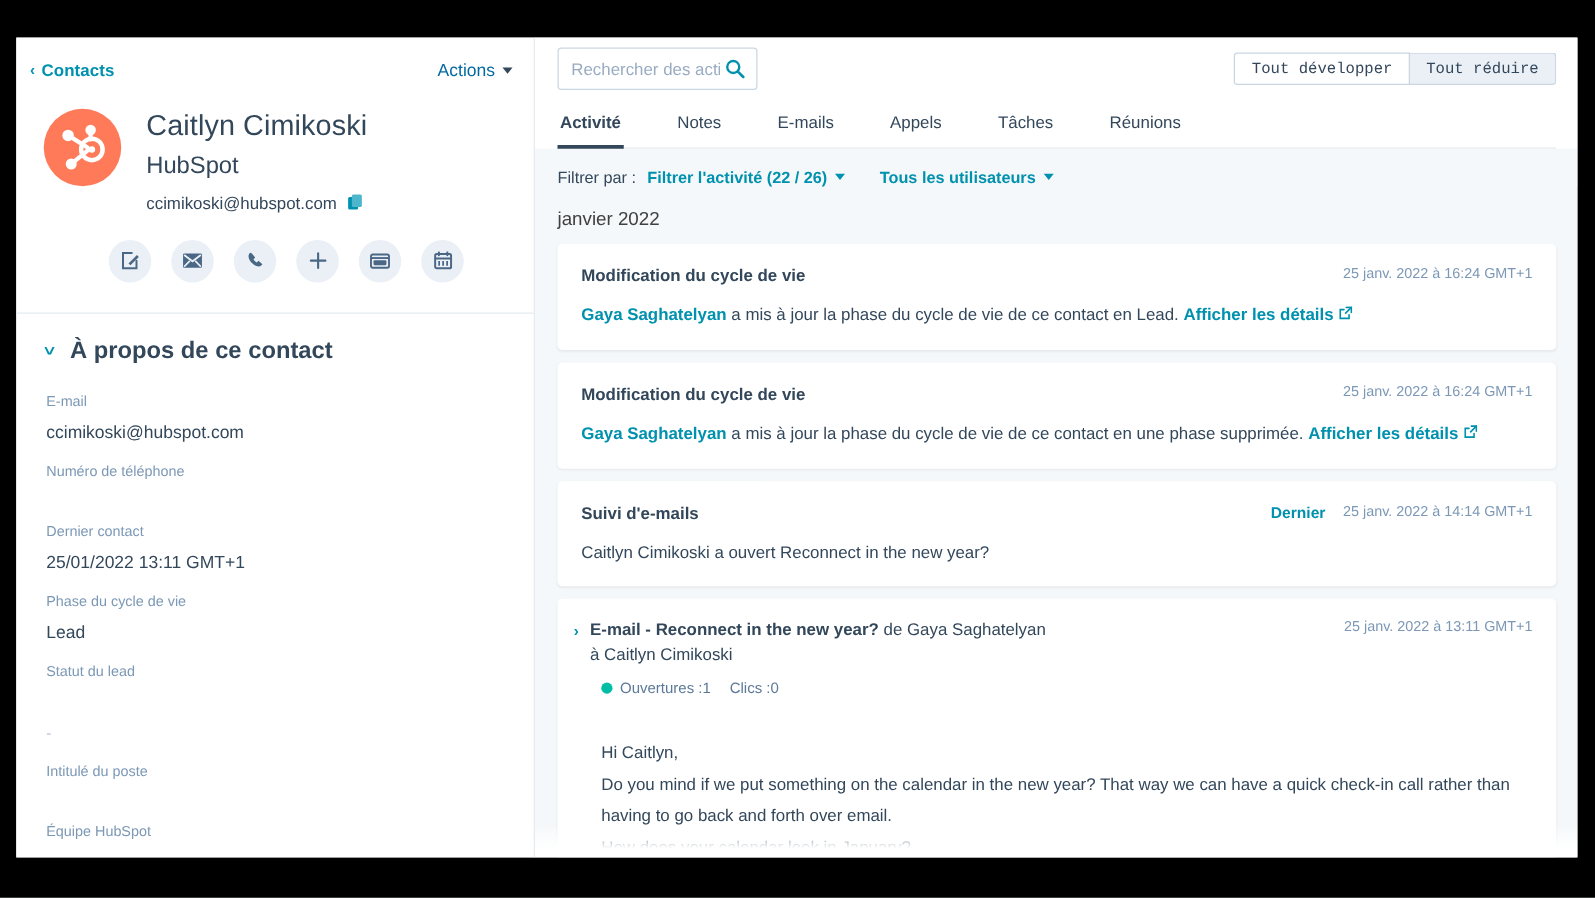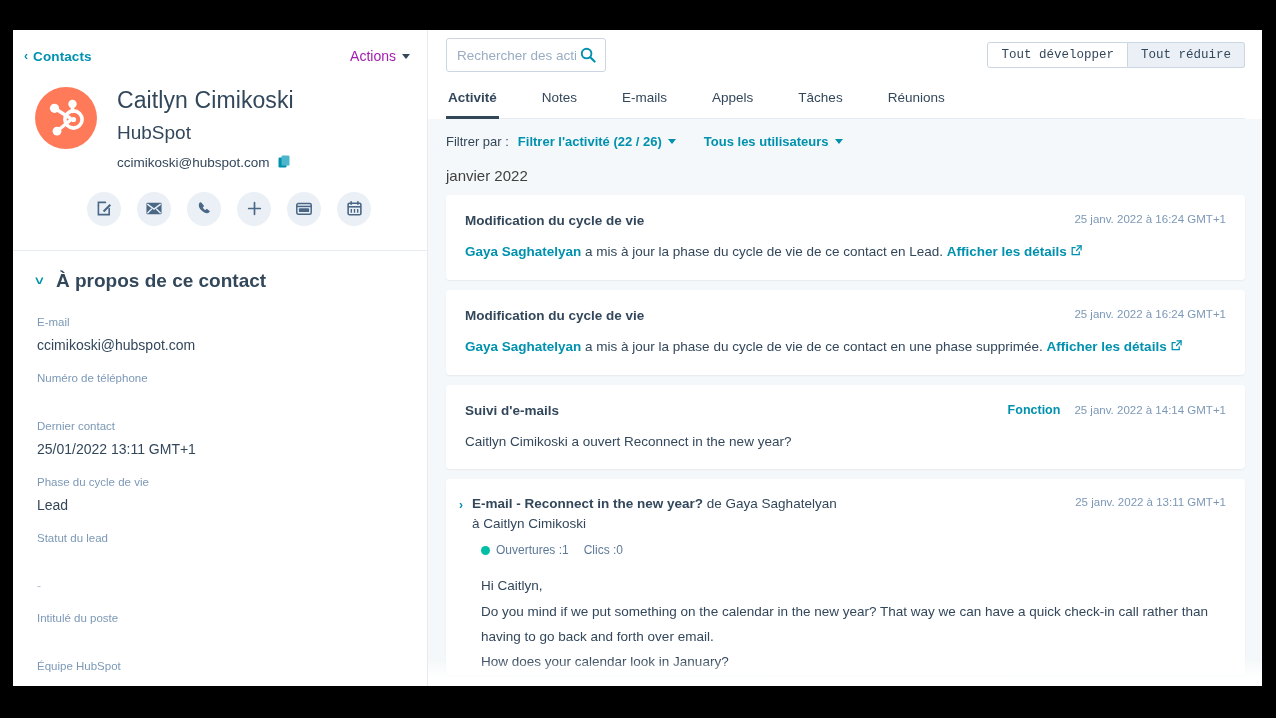--- a/index.html
+++ b/index.html
@@ -47,21 +47,21 @@
     color: #0091ae;
     font-size: 13.5px;
     font-weight: bold;
     cursor: pointer;
     letter-spacing: .1px;
   }
   .back-link .chev { font-size: 12px; line-height: 1; margin-top: -1px; }
 
   .actions-menu {
     display: flex; align-items: center; gap: 6px;
-    color: #a21caf;
+    color: #0369a1;
     font-size: 14px;
     cursor: pointer;
   }
   .caret-down {
     width: 0; height: 0;
     border-left: 4px solid transparent;
     border-right: 4px solid transparent;
     border-top: 5px solid #33475b;
     display: inline-block;
   }
@@ -325,21 +325,21 @@
   }
   .dot-green {
     width: 9px; height: 9px; border-radius: 50%;
     background: #00bda5; flex: 0 0 auto;
   }
   .stat { font-size: 12px; color: #5c7999; }
   .stat + .stat { margin-left: 9px; }
 
   .email-body {
     margin-left: 22px;
-    margin-top: 16px;
+    margin-top: 32px;
     font-size: 13.5px;
     color: #33475b;
     line-height: 1.88;
   }
   .email-body p { margin-bottom: 0; }
   .fade-line {
     position: relative;
     color: #33475b;
   }
   .feed-fade {
@@ -577,21 +577,21 @@
               </svg>
             </span>
           </span>
         </div>
       </div>
 
       <div class="card">
         <div class="card-head">
           <div class="card-title">Suivi d'e-mails</div>
           <div class="card-meta">
-            <span class="hide-link">Fonction</span>
+            <span class="hide-link">Dernier</span>
             <span class="timestamp">25 janv. 2022 à 14:14 GMT+1</span>
           </div>
         </div>
         <div class="card-body">Caitlyn Cimikoski a ouvert Reconnect in the new year?</div>
       </div>
 
       <div class="card email-card">
         <div class="card-head">
           <div class="email-head">
             <span class="expand-chev">›</span>

